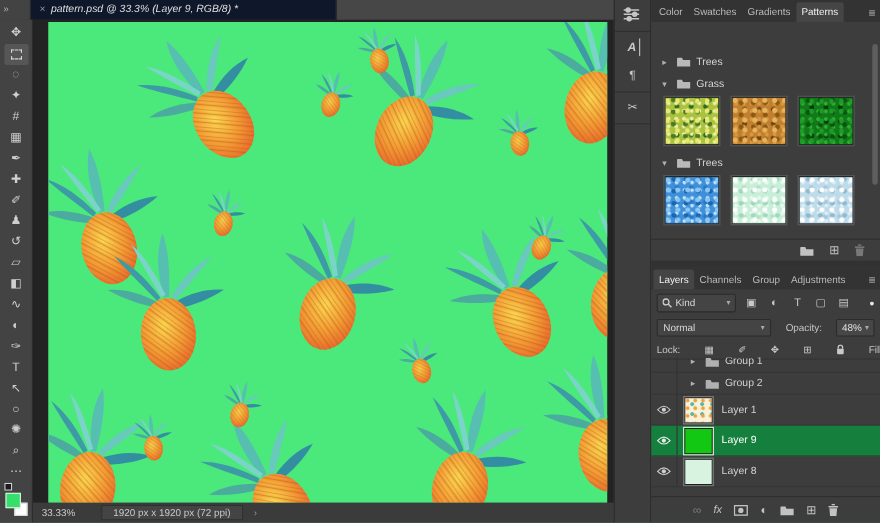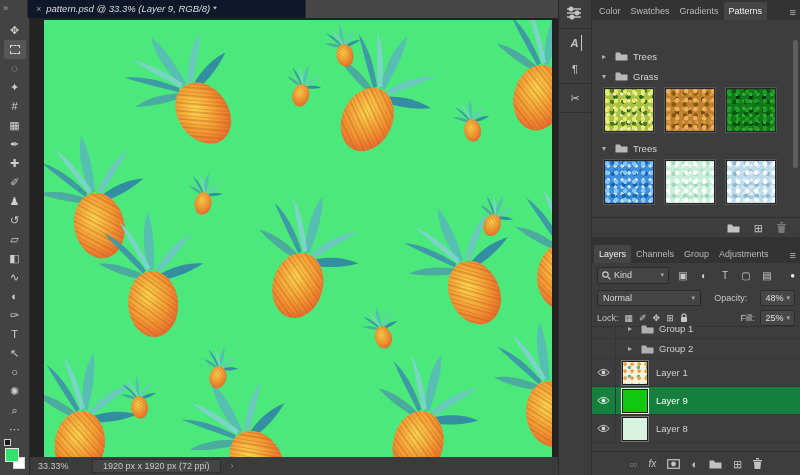--- a/index.html
+++ b/index.html
@@ -74,21 +74,21 @@
   #filter-row { height:24px; padding:0 5px; gap:7px; }
   #kind-box { display:flex; align-items:center; gap:3px; background:#444; border:1px solid #2b2b2b; border-radius:2px; height:17px; padding:0 4px; width:72px; color:#d8d8d8; }
   #kind-box .dd { margin-left:auto; font-size:7px; color:#aaa; }
   .filt-ic { font-size:10px; color:#c9c9c9; width:14px; text-align:center; }
   #filter-toggle { margin-left:auto; color:#e6e6e6; font-size:8px; }
   #blend-row { height:22px; padding:0 5px; gap:4px;justify-content:space-between; }
   #blend-box { display:flex; align-items:center; background:#444; border:1px solid #2b2b2b; border-radius:2px; height:16px; width:104px; padding:0 5px; color:#d8d8d8; }
   #blend-box .dd { margin-left:auto; font-size:7px; color:#aaa; }
   .vbox { display:flex; align-items:center; background:#474747; border:1px solid #2b2b2b; border-radius:2px; height:16px; padding:0 4px; color:#e0e0e0; gap:3px; }
   .vbox .dd { font-size:7px; color:#aaa; }
-  #lock-row { height:18px; padding:0 5px; gap:6px; border-bottom:1px solid #343434; }
+  #lock-row { height:18px; padding:0 5px; gap:22px; border-bottom:1px solid #343434; }
   .lock-ic { font-size:9px; color:#c9c9c9; } 
   #list-wrap { position:absolute; left:0; top:82px; right:0; bottom:24px; overflow:hidden; }
   .layer-row { display:flex; align-items:center; height:28px; border-bottom:1px solid #363636; color:#d2d2d2; font-size:9.5px; }
   .layer-row.selected { background:#15803d; color:#fff; }
   .group-row { height:20px; }
   .eye-col { width:24px; display:flex; justify-content:center; align-items:center; border-right:1px solid #333; align-self:stretch; }
   .pad-col { width:24px; border-right:1px solid #333; align-self:stretch; }
   .grp-indent { display:flex; align-items:center; gap:5px; padding-left:12px; }
   .thumb { width:26px; height:24px; border:1px solid #1e1e1e; outline:1px solid #777; margin:0 8px 0 6px; }
   .thumb.sel { outline:1px solid #e8e8e8; }

